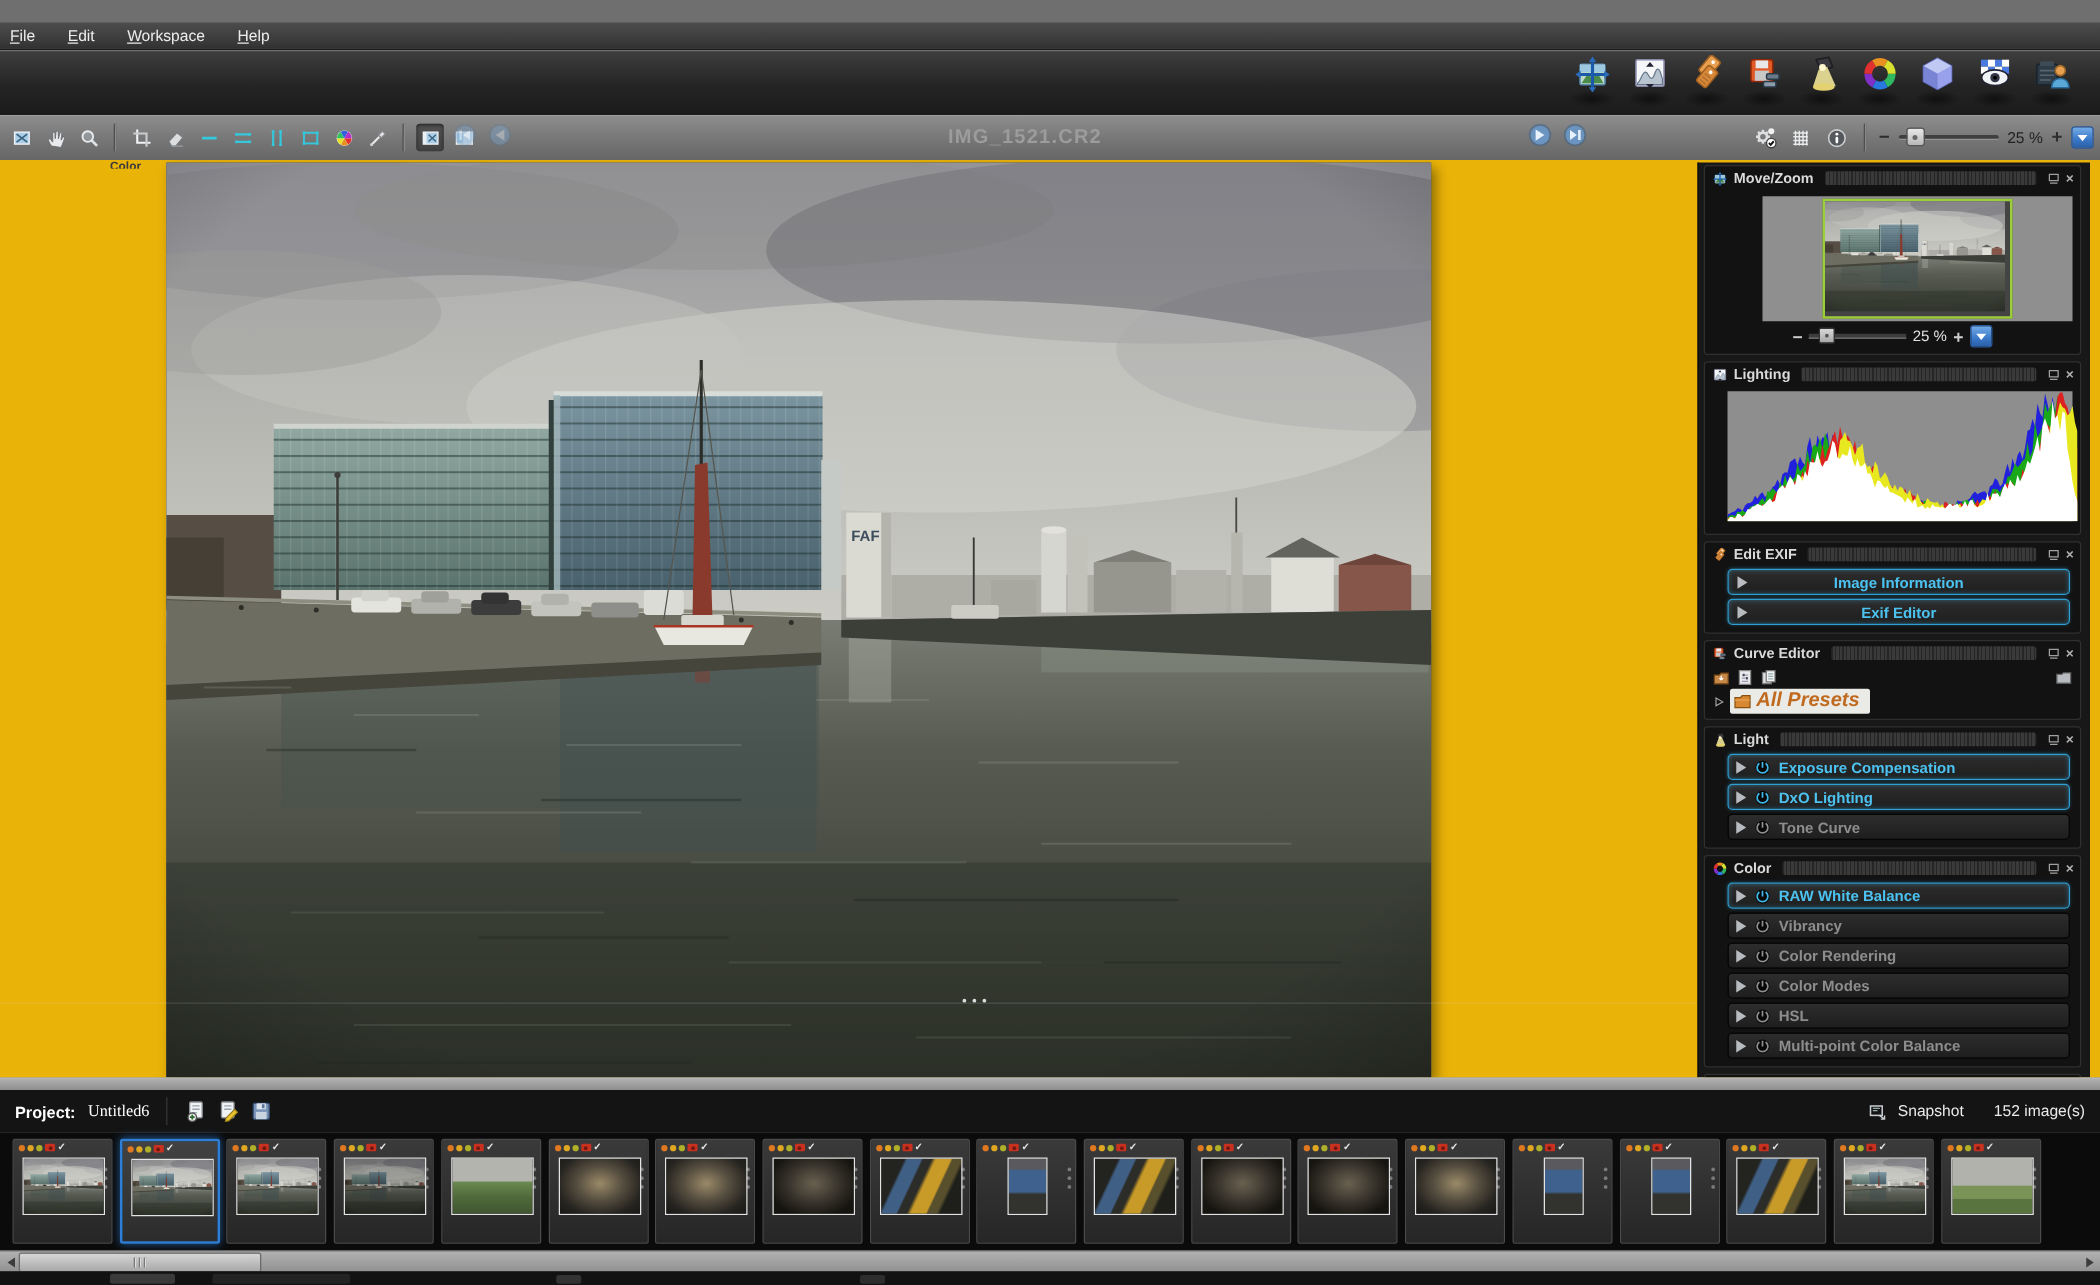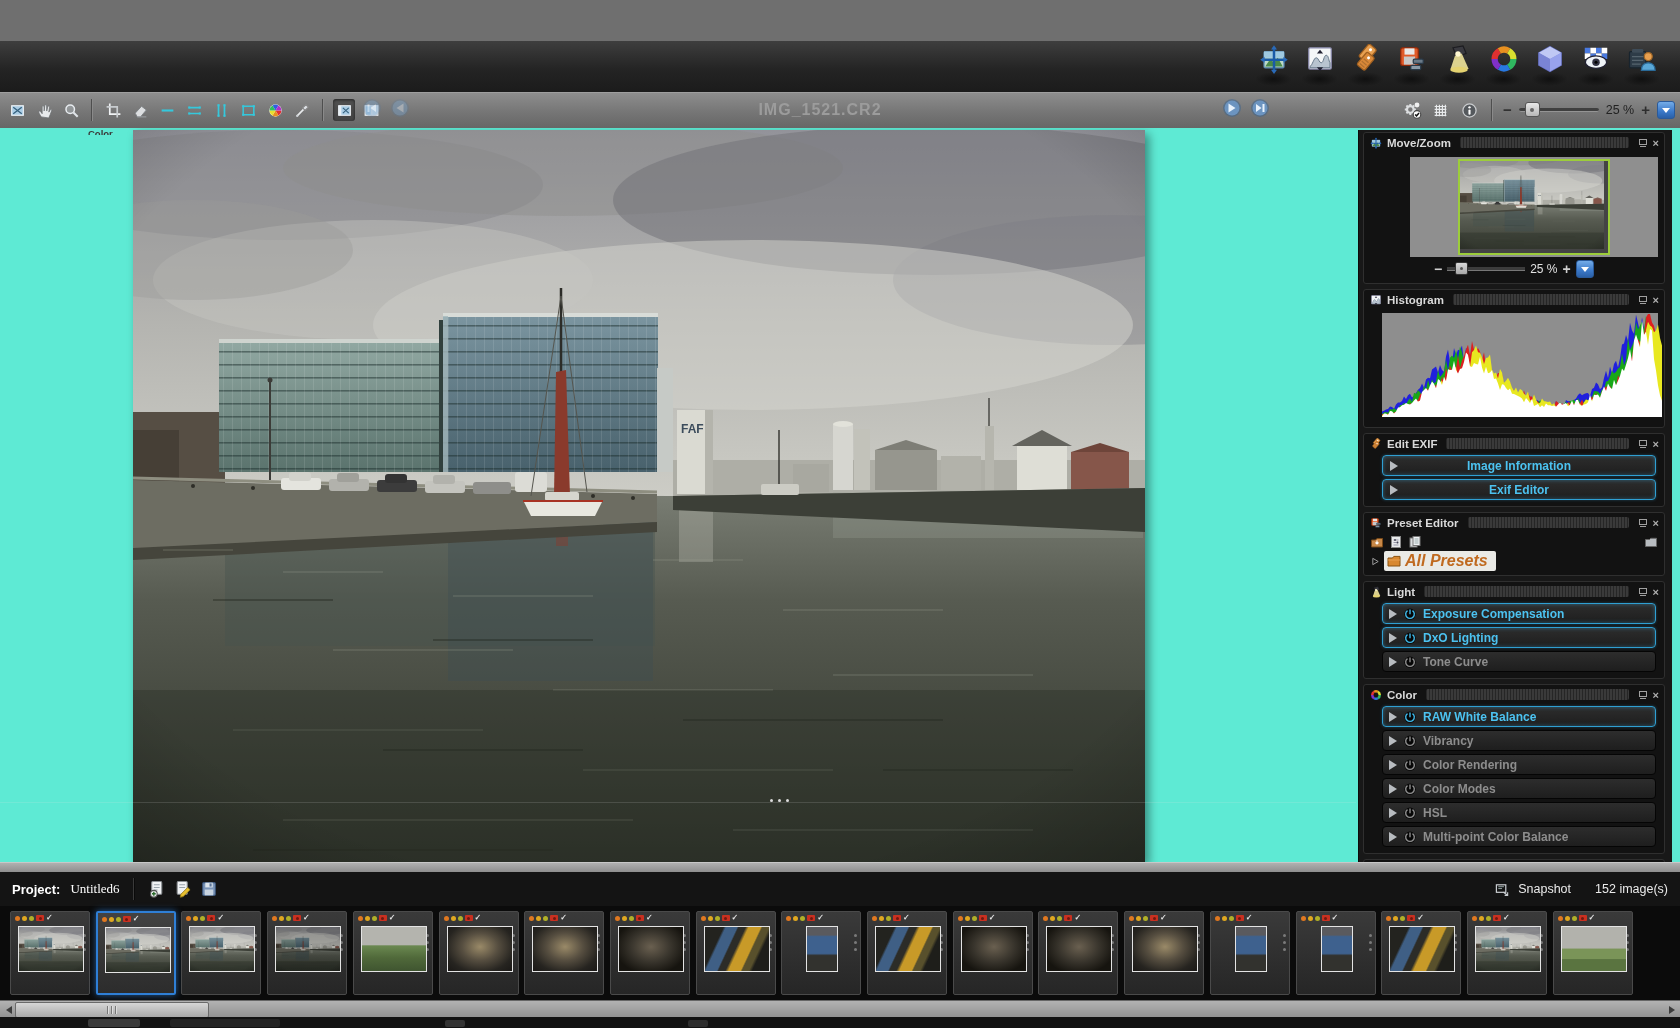--- a/index.html
+++ b/index.html
@@ -61,21 +61,21 @@
   .zsign{color:#2e2e2e;font-size:15px;font-weight:bold;line-height:10px;}
   .ztrack{position:relative;width:80px;height:3px;background:#3f3f3f;border-bottom:1px solid #949494;border-radius:2px;}
   .zhandle{position:absolute;top:-6px;width:13px;height:13px;border-radius:3px;border:1px solid #555;
     background:linear-gradient(#e8e8e8,#b8b8b8);display:flex;align-items:center;justify-content:center;}
   .zhandle::after{content:"";width:4px;height:4px;border-radius:50%;background:#666;}
   .zval{color:#222;font-size:12.5px;}
   .zdrop{width:16px;height:16px;border-radius:3px;border:1px solid #2a5a9a;
     background:linear-gradient(#74acE8,#3a78c8 60%,#2a60a8);position:relative;}
   .zdrop::after{content:"";position:absolute;left:4px;top:6px;border:4px solid transparent;border-top:5px solid #fff;}
   
-  .canvas{position:absolute;left:0;top:128px;width:1680px;height:734px;background:#5eead4;overflow:hidden;}
+  .canvas{position:absolute;left:0;top:128px;width:1680px;height:734px;background:#eab308;overflow:hidden;}
   .photo{position:absolute;left:133px;top:2px;width:1012px;height:732px;
     box-shadow:4px 4px 9px rgba(0,0,0,.4);background:#555;}
   .colorfrag{position:absolute;left:88px;top:0px;height:7px;overflow:hidden;
     color:#3a3a3a;font-size:9.5px;font-weight:bold;}
   .split-line{position:absolute;left:0;top:674px;width:1356px;height:1px;background:rgba(230,230,230,.15);}
   .split-dots{position:absolute;left:770px;top:671px;display:flex;gap:5px;}
   .split-dots i{width:3px;height:3px;border-radius:50%;background:#dcdcdc;}
   
   .panel{position:absolute;left:1358px;top:2px;width:314px;height:732px;background:#181818;
     border-left:1px solid #0c0c0c;overflow:hidden;box-sizing:border-box;padding:2px 7px 0 4px;}
@@ -160,20 +160,26 @@
   .taskstrip i{position:absolute;border-radius:2px;display:block;}
   .ic{display:block;}
   u{text-decoration:underline;}
 </style>
 </head>
 <body>
 
 <div id="app">
 
 
+  <div class="menubar" id="menubar">
+      <span class="menu-item"><u>F</u>ile</span>
+      <span class="menu-item"><u>E</u>dit</span>
+      <span class="menu-item"><u>W</u>orkspace</span>
+      <span class="menu-item"><u>H</u>elp</span>
+    </div>
 
   <div class="tabband">
     <div class="bigicons" id="bigicons">
         <span class="bigicon">
           <svg class="ic" width="30" height="30">
             <use href="#sym-move-zoom"></use>
           </svg>
         </span>
         <span class="bigicon">
           <svg class="ic" width="30" height="30">
@@ -493,21 +499,21 @@
             <span class="mz-val">25 %</span>
             <span class="zsign">+</span>
             <span class="zdrop"></span>
           </div>
         </div>
         <div class="palette">
           <div class="phead">
             <svg class="ic" width="12" height="12">
               <use href="#sym-histogram"></use>
             </svg>
-            <span class="plabel">Histogram</span>
+            <span class="plabel">Lighting</span>
             <span class="ptex"></span>
             <svg class="ic" width="10" height="10">
               <use href="#sym-pin"></use>
             </svg>
             <span class="pclose">×</span>
           </div>
           <div class="hist-patch"><svg width="280" height="104">
               <path d="M0 104 L0 98.5 L2 97.7 L4 96.5 L6 95.9 L8 93.6 L10 94.0 L12 95.7 L14 91.4 L16 89.6 L18 89.4 L20 87.9 L22 83.6 L24 85.9 L26 82.3 L28 80.8 L30 84.6 L32 82.8 L34 79.9 L36 76.7 L38 75.1 L40 70.6 L42 74.7 L44 66.4 L46 64.7 L48 65.2 L50 56.6 L52 55.1 L54 53.6 L56 59.4 L58 52.1 L60 56.9 L62 58.8 L64 43.6 L66 36.6 L68 48.6 L70 50.0 L72 35.0 L74 41.9 L76 36.8 L78 37.4 L80 32.5 L82 49.2 L84 34.9 L86 36.8 L88 48.1 L90 57.4 L92 58.3 L94 46.0 L96 54.6 L98 56.4 L100 62.9 L102 61.3 L104 59.6 L106 71.0 L108 64.5 L110 74.5 L112 70.7 L114 69.9 L116 67.3 L118 75.8 L120 77.0 L122 79.9 L124 84.6 L126 79.0 L128 82.9 L130 80.4 L132 85.4 L134 83.8 L136 86.4 L138 82.9 L140 89.4 L142 90.4 L144 87.0 L146 87.8 L148 92.3 L150 90.6 L152 90.7 L154 86.8 L156 87.6 L158 89.5 L160 91.2 L162 87.8 L164 90.3 L166 91.6 L168 92.6 L170 91.4 L172 94.6 L174 88.1 L176 91.9 L178 90.7 L180 92.5 L182 92.5 L184 87.1 L186 88.2 L188 88.1 L190 91.0 L192 87.0 L194 85.6 L196 82.1 L198 80.2 L200 82.3 L202 81.1 L204 80.3 L206 80.0 L208 83.1 L210 76.0 L212 74.8 L214 69.6 L216 71.2 L218 76.2 L220 74.2 L222 65.0 L224 57.8 L226 65.1 L228 53.5 L230 60.2 L232 51.1 L234 47.7 L236 54.4 L238 45.2 L240 31.6 L242 30.6 L244 21.9 L246 28.1 L248 9.7 L250 17.6 L252 20.8 L254 1.7 L256 10.0 L258 19.5 L260 4.3 L262 15.8 L264 35.0 L266 62.9 L268 68.2 L270 77.1 L272 86.8 L274 85.7 L276 86.3 L278 91.4 L280 87.4 L280 104 Z" fill="#2020dd"></path>
               <path d="M0 104 L0 101.0 L2 99.4 L4 99.0 L6 99.8 L8 96.1 L10 96.8 L12 95.0 L14 96.8 L16 96.1 L18 92.3 L20 92.1 L22 90.1 L24 91.2 L26 87.8 L28 85.3 L30 88.7 L32 79.8 L34 80.7 L36 77.3 L38 79.3 L40 81.6 L42 72.4 L44 76.7 L46 66.7 L48 73.8 L50 66.5 L52 70.5 L54 68.6 L56 57.5 L58 64.0 L60 61.8 L62 58.5 L64 46.8 L66 57.7 L68 44.8 L70 42.4 L72 45.0 L74 37.1 L76 46.2 L78 33.4 L80 39.0 L82 49.3 L84 41.7 L86 37.2 L88 42.8 L90 46.9 L92 50.4 L94 41.5 L96 42.3 L98 60.0 L100 47.1 L102 54.8 L104 60.9 L106 65.6 L108 68.2 L110 70.8 L112 64.1 L114 71.3 L116 75.7 L118 69.1 L120 75.0 L122 78.5 L124 71.9 L126 80.9 L128 77.5 L130 76.8 L132 80.3 L134 84.0 L136 80.1 L138 80.1 L140 84.6 L142 85.7 L144 83.2 L146 83.7 L148 89.4 L150 92.3 L152 93.0 L154 88.4 L156 88.9 L158 87.4 L160 88.0 L162 87.5 L164 92.5 L166 89.1 L168 90.9 L170 92.7 L172 93.9 L174 94.8 L176 92.7 L178 88.7 L180 92.9 L182 91.1 L184 88.6 L186 93.0 L188 87.9 L190 87.4 L192 86.7 L194 89.7 L196 84.9 L198 89.3 L200 89.4 L202 89.3 L204 86.3 L206 87.4 L208 84.8 L210 83.7 L212 78.0 L214 78.3 L216 78.4 L218 81.0 L220 76.4 L222 76.7 L224 68.4 L226 67.9 L228 63.5 L230 57.8 L232 60.6 L234 58.8 L236 55.5 L238 53.9 L240 40.6 L242 52.5 L244 47.1 L246 24.8 L248 36.7 L250 33.0 L252 28.0 L254 8.9 L256 16.6 L258 12.4 L260 8.3 L262 16.7 L264 2.7 L266 32.3 L268 38.5 L270 41.2 L272 62.0 L274 80.3 L276 88.9 L278 86.8 L280 91.4 L280 104 Z" fill="#18a818"></path>
               <path d="M0 104 L0 101.6 L2 100.7 L4 101.6 L6 100.6 L8 101.7 L10 101.8 L12 99.6 L14 98.8 L16 98.6 L18 98.4 L20 97.7 L22 98.1 L24 94.1 L26 95.1 L28 90.0 L30 91.9 L32 91.0 L34 88.6 L36 86.8 L38 81.5 L40 80.3 L42 78.5 L44 78.2 L46 75.0 L48 82.4 L50 79.6 L52 76.2 L54 70.9 L56 74.9 L58 71.9 L60 63.5 L62 70.1 L64 54.7 L66 62.1 L68 52.6 L70 57.7 L72 58.8 L74 54.9 L76 42.4 L78 54.9 L80 47.2 L82 42.9 L84 36.6 L86 31.8 L88 42.5 L90 28.1 L92 36.4 L94 38.3 L96 35.1 L98 38.8 L100 47.1 L102 39.3 L104 53.1 L106 57.7 L108 48.5 L110 63.0 L112 64.0 L114 64.1 L116 59.9 L118 60.3 L120 60.9 L122 72.5 L124 71.3 L126 73.0 L128 69.8 L130 77.8 L132 76.4 L134 81.4 L136 81.2 L138 78.5 L140 84.3 L142 77.3 L144 84.7 L146 80.0 L148 83.4 L150 83.5 L152 89.0 L154 87.7 L156 88.5 L158 90.9 L160 86.6 L162 90.7 L164 89.8 L166 89.3 L168 93.0 L170 93.2 L172 93.3 L174 88.1 L176 89.6 L178 92.7 L180 90.2 L182 91.7 L184 94.4 L186 89.0 L188 90.1 L190 92.1 L192 90.3 L194 91.5 L196 89.0 L198 90.6 L200 86.5 L202 90.9 L204 89.8 L206 89.0 L208 88.6 L210 82.7 L212 88.5 L214 79.4 L216 86.4 L218 85.6 L220 78.4 L222 76.8 L224 73.0 L226 76.3 L228 72.8 L230 77.5 L232 74.3 L234 75.0 L236 61.9 L238 67.6 L240 65.7 L242 63.1 L244 54.2 L246 48.0 L248 47.7 L250 43.8 L252 30.4 L254 32.9 L256 26.1 L258 29.4 L260 27.1 L262 22.0 L264 4.4 L266 1.0 L268 1.0 L270 9.4 L272 12.8 L274 21.8 L276 23.7 L278 32.8 L280 45.7 L280 104 Z" fill="#dd2020"></path>
@@ -534,21 +540,21 @@
           <div class="pill on center">
             <span class="play"></span>
             <span class="lbl">Exif Editor</span>
           </div>
         </div>
         <div class="palette">
           <div class="phead">
             <svg class="ic" width="12" height="12">
               <use href="#sym-preset-editor"></use>
             </svg>
-            <span class="plabel">Preset Editor</span>
+            <span class="plabel">Curve Editor</span>
             <span class="ptex"></span>
             <svg class="ic" width="10" height="10">
               <use href="#sym-pin"></use>
             </svg>
             <span class="pclose">×</span>
           </div>
           <div class="pe-icons">
             <span>
               <svg class="ic" width="14" height="14">
                 <use href="#sym-pr-import"></use>

